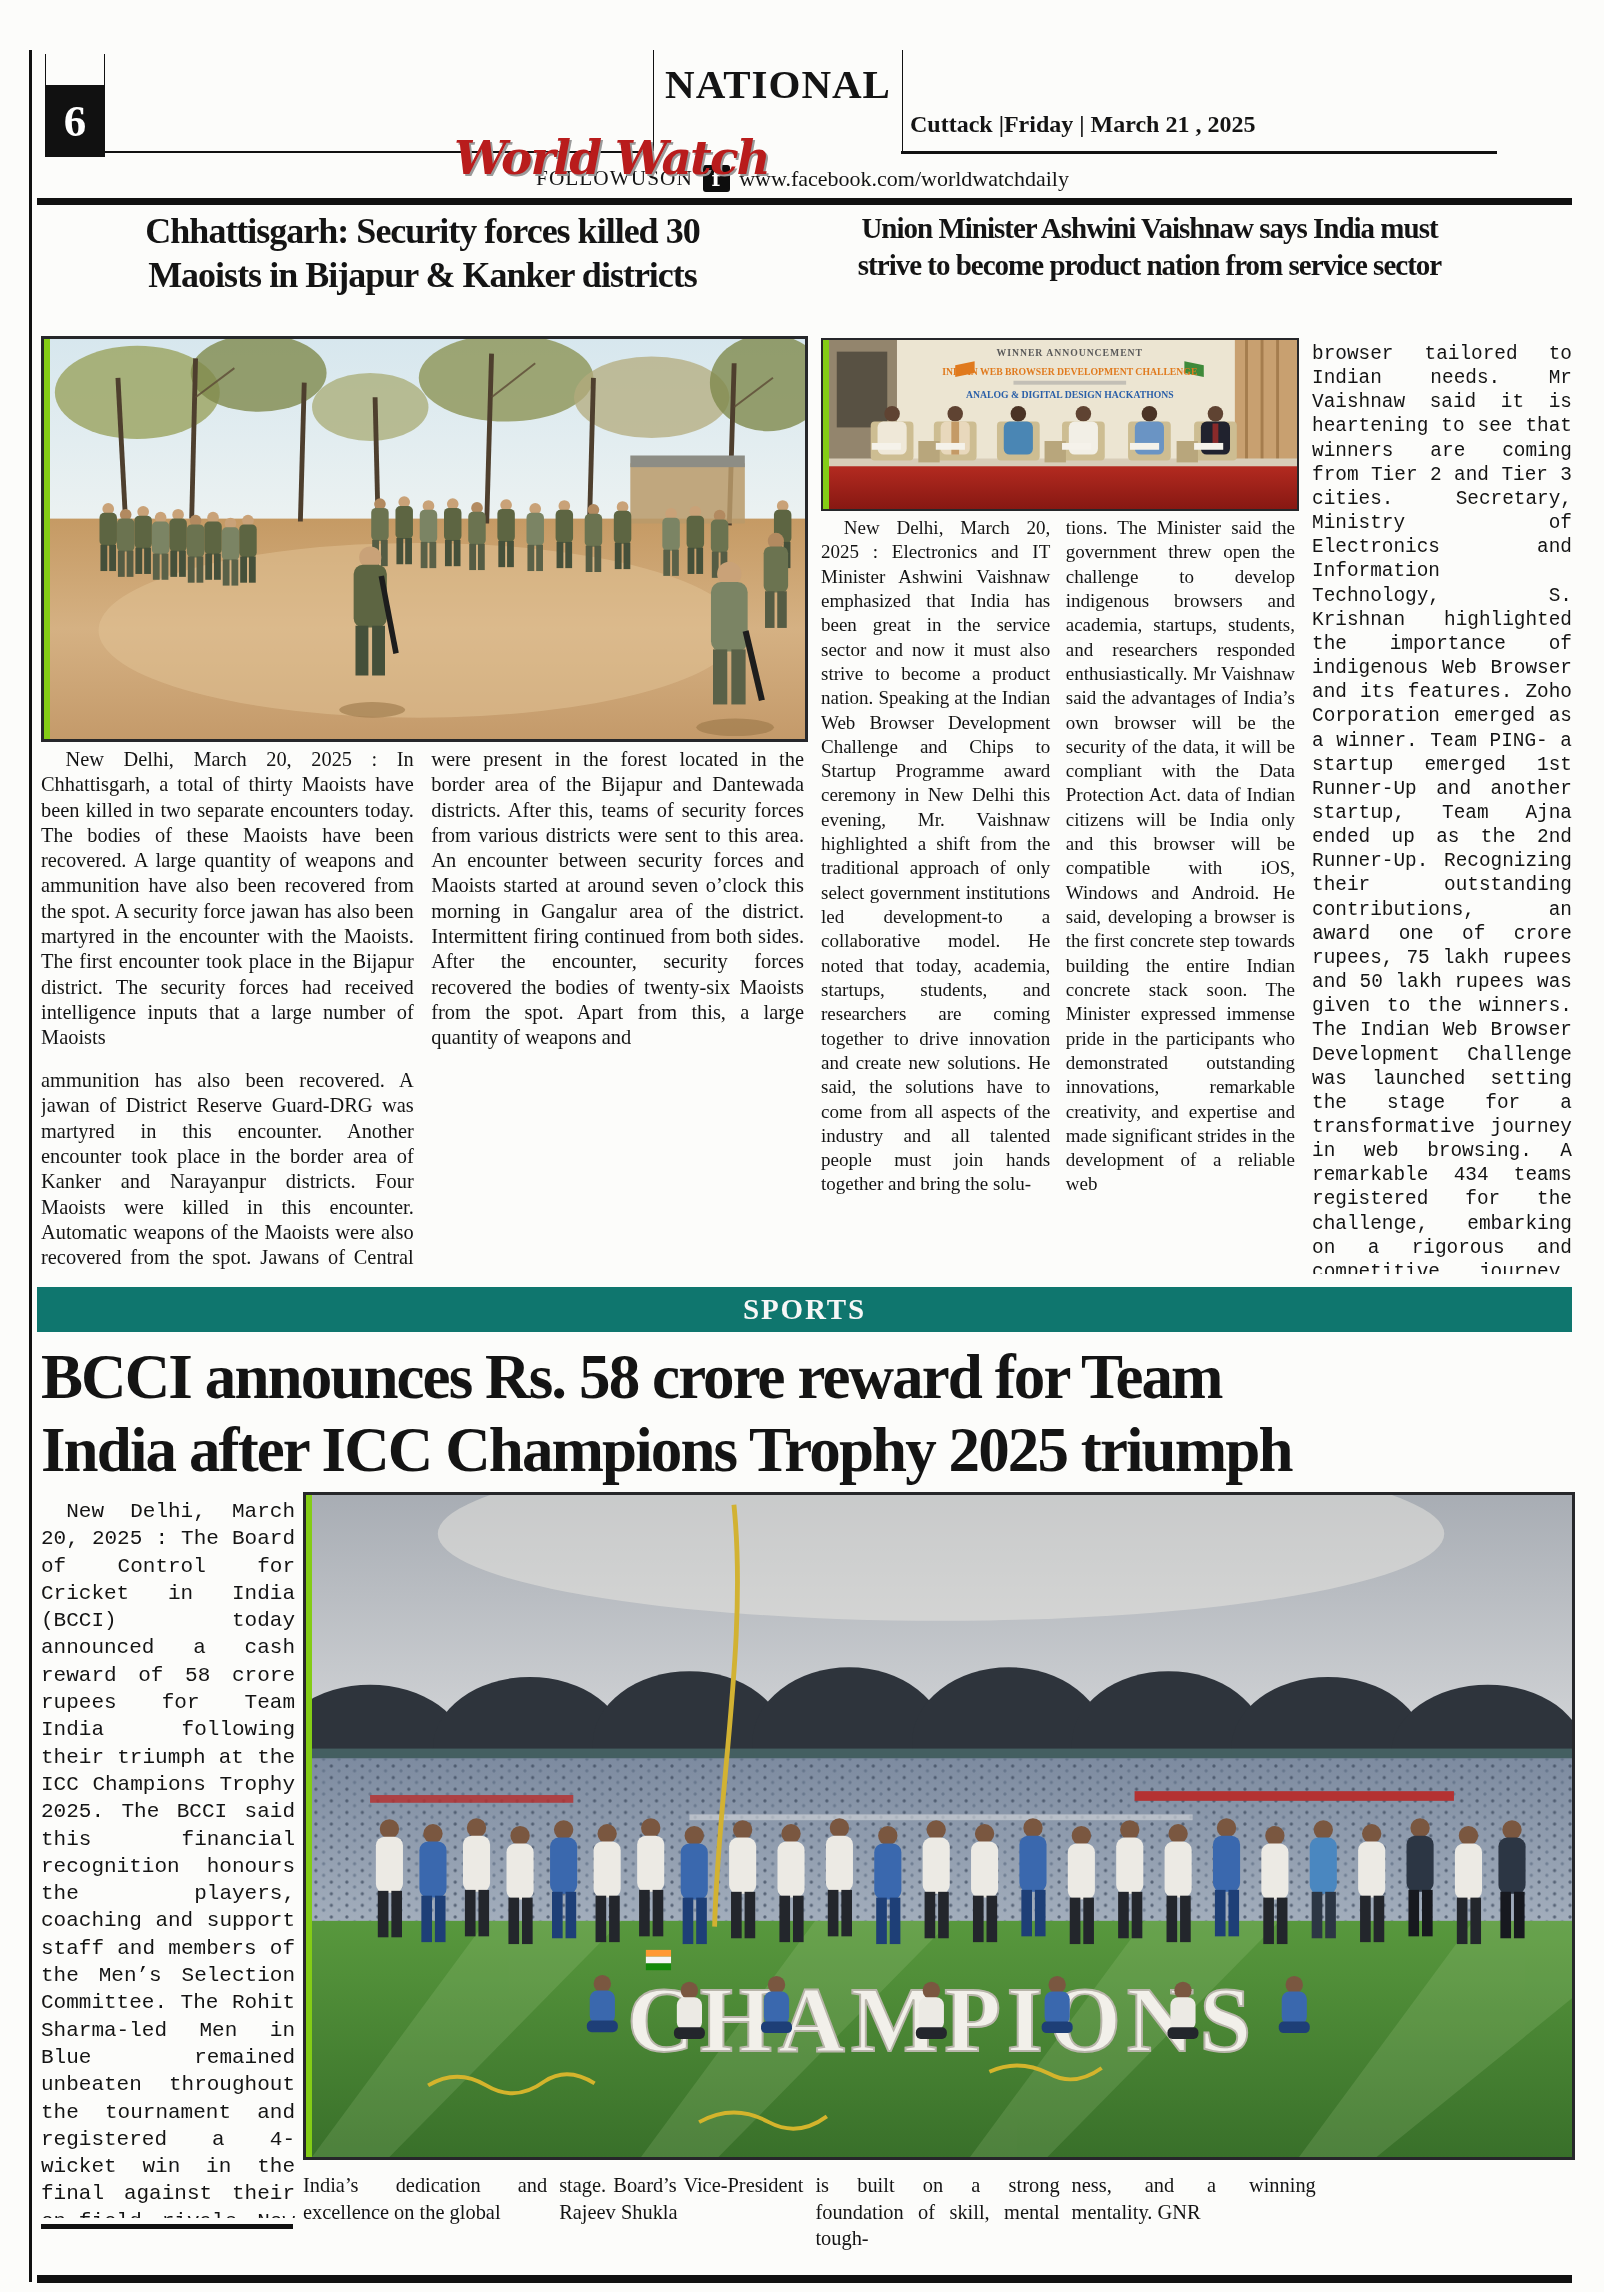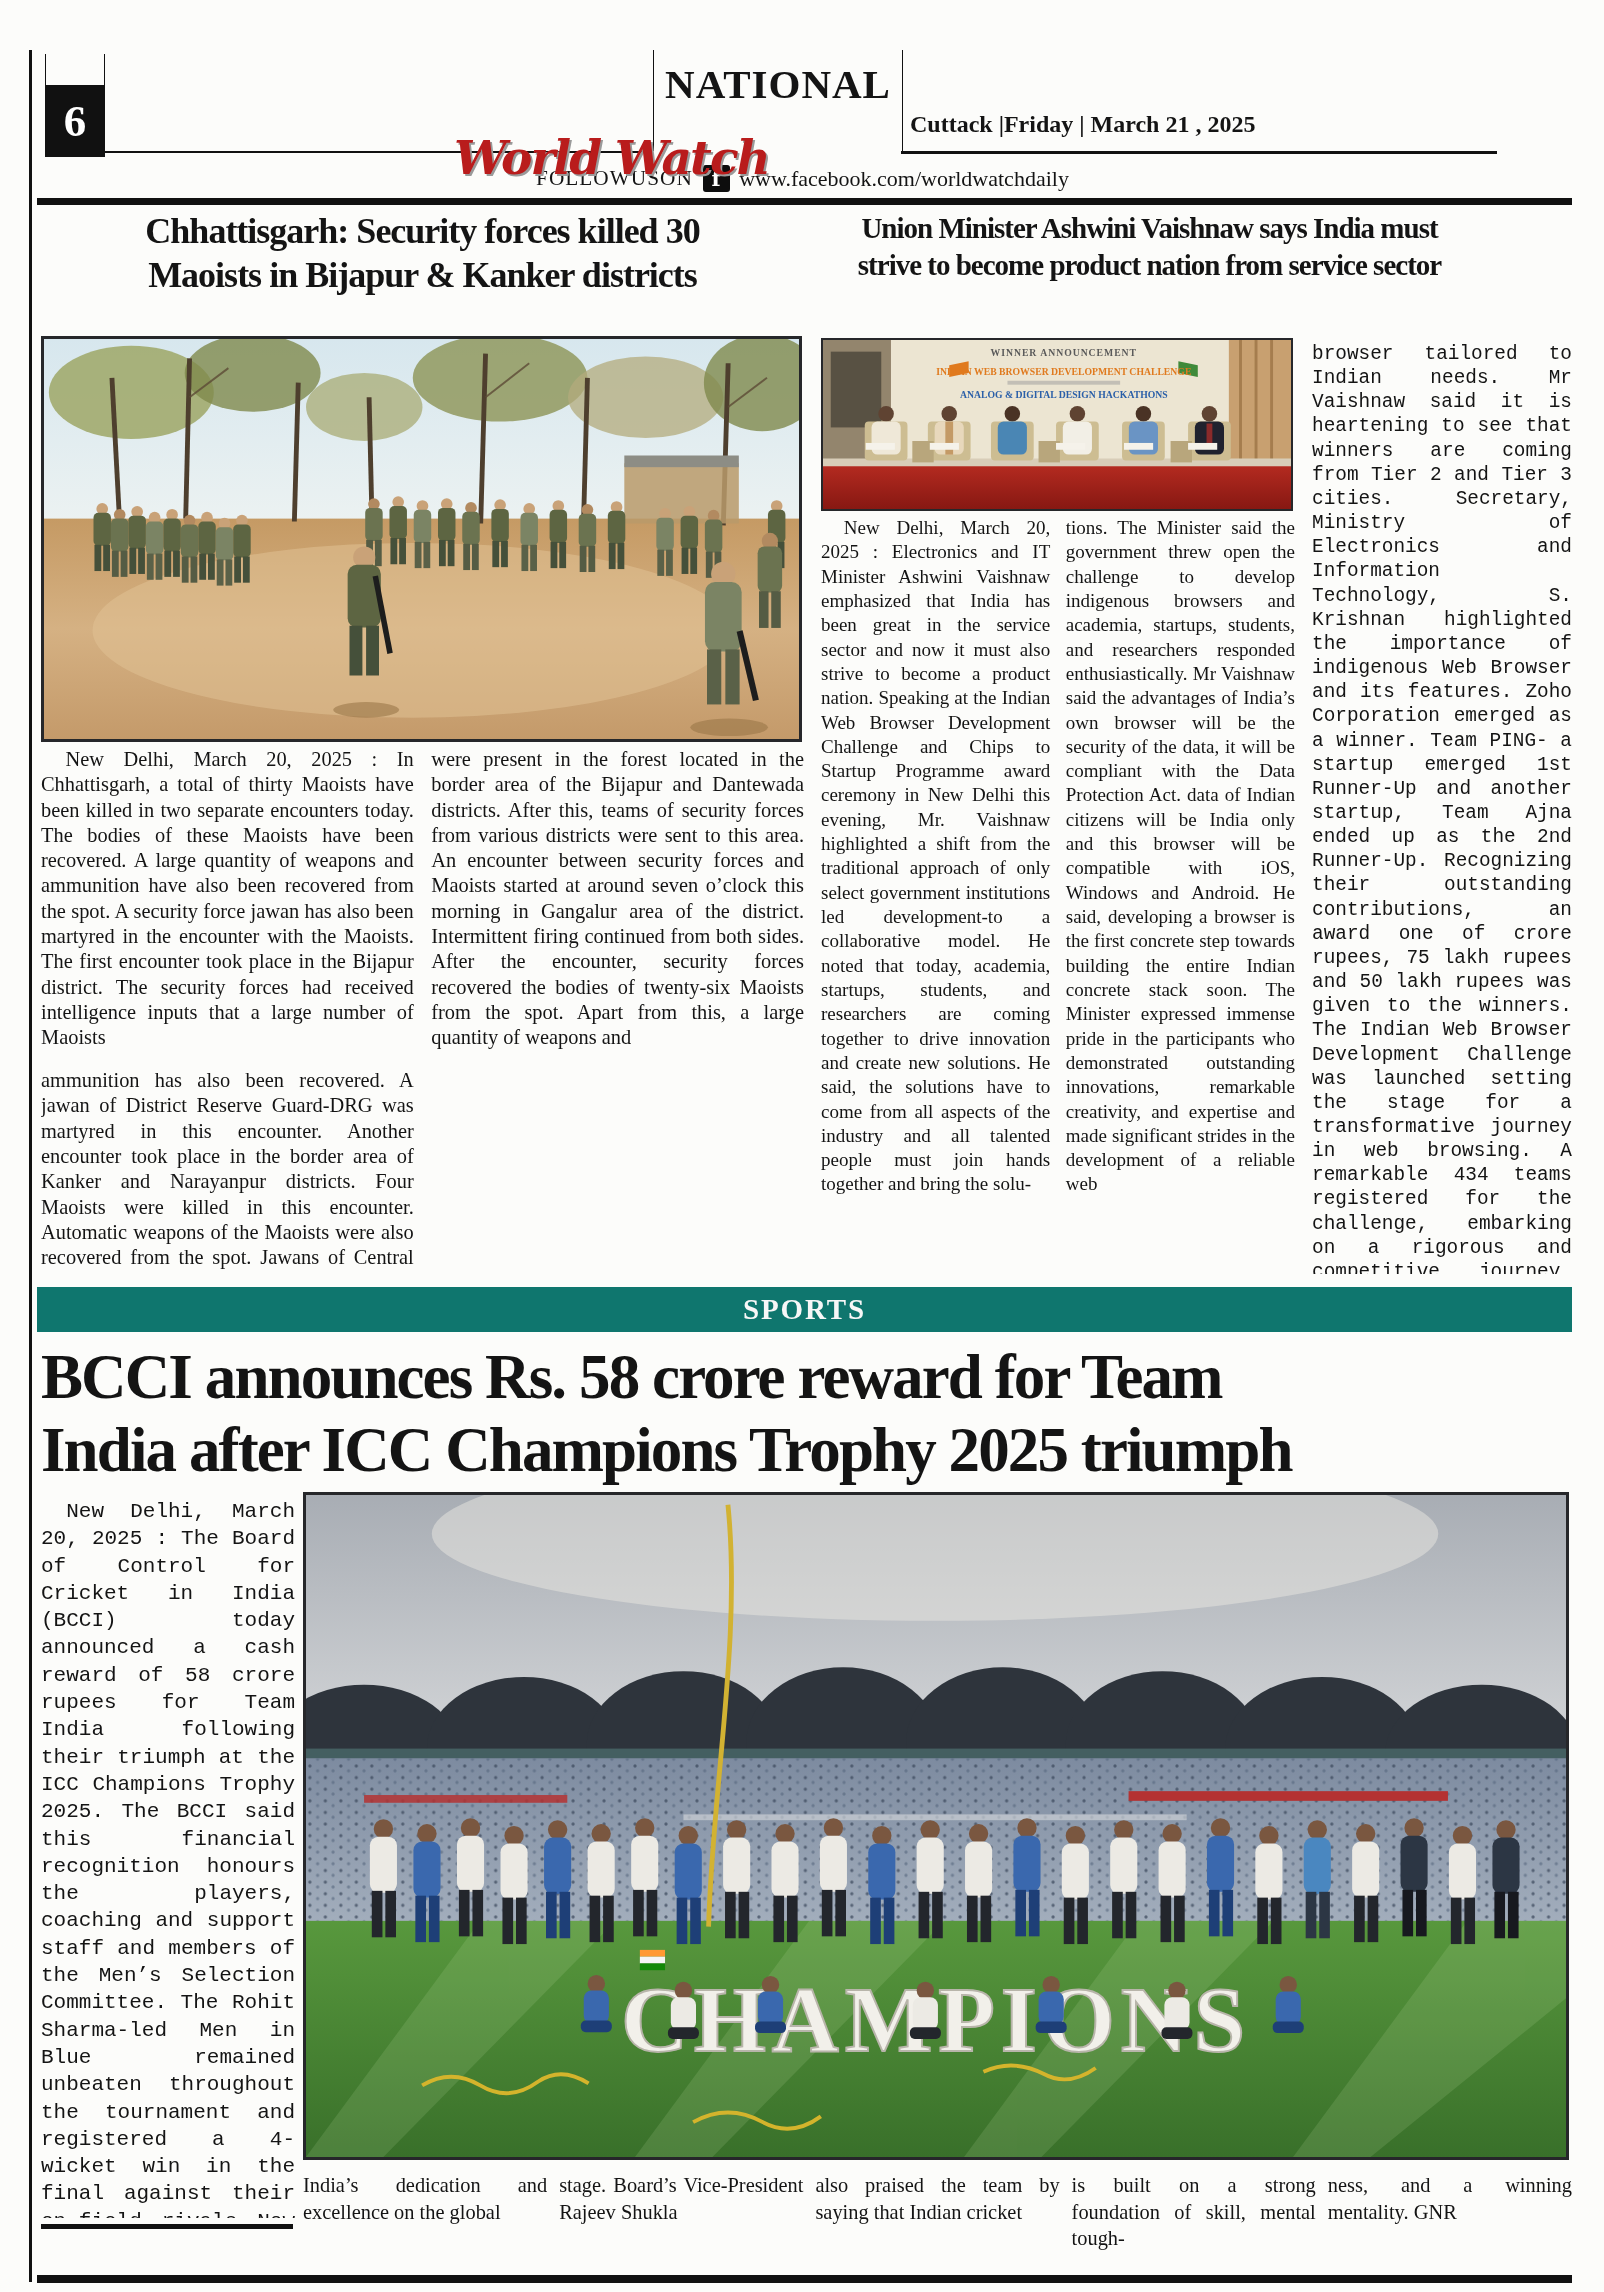--- a/index.html
+++ b/index.html
@@ -8,21 +8,21 @@
   .abs{position:absolute;}
   .just{text-align:justify;}
   .col-sm{font-size:19px;line-height:1.28;}
   .col-md{font-size:19.4px;line-height:1.245;}
   .col-lg{font-size:20.4px;line-height:1.24;}
   .col-xl{font-size:21px;line-height:1.3;}
   .indent{text-indent:1.2em;}
   .hl{font-weight:bold;text-align:center;}
   .hl span{display:block;white-space:nowrap;}
   .rule{background:#111;}
-  .photo-frame{border:3.9px solid #26272a;background:#84cc16;}
+  .photo-frame{border:3.9px solid #26272a;background:#84cc16;padding-left:6px;}
   .photo-frame svg{display:block;}
   .masthead{font-family:"DejaVu Serif",serif;font-style:italic;font-weight:bold;
             letter-spacing:-1.9px;color:#b91c1c;text-shadow:1.9px 1.9px 0 #9a9a9a;}
   .fb-icon{display:inline-flex;width:27px;height:27px;background:#0d0d0d;color:#fff;
            align-items:center;justify-content:center;font-weight:bold;font-size:21.3px;
            border-radius:2.9px;font-family:"DejaVu Serif",serif;}
   .sports-bar{background:#0f766e;color:#f7f7f7;text-align:center;font-weight:bold;
               font-size:29px;letter-spacing:1.9px;line-height:45px;}
   .sports-hl{font-weight:bold;font-size:63px;line-height:1.16;letter-spacing:-1.9px;}
   .sports-hl span{display:block;white-space:nowrap;}
@@ -403,19 +403,18 @@
         <path d="M120,610 q30,-18 60,0 q30,18 60,-4 q24,-16 52,2"></path>
         <path d="M400,648 q36,-20 72,0 q30,16 60,-6"></path>
         <path d="M700,596 q30,-14 62,2 q26,14 54,-6"></path>
       </g>
     </svg>
   </div>
 
   <div class="abs grid5" style="left:303px;top:2172px;width:1269px;height:97px;">
     <div class="just" style="font-size:20.4px;line-height:1.3;">India’s dedication and excellence on the global</div>
     <div class="just" style="font-size:20.4px;line-height:1.3;">stage. Board’s Vice-President Rajeev Shukla</div>
-    <div class="just" style="font-size:20.4px;line-height:1.3;">also praised the team by saying that Indian cricket</div>
     <div class="just" style="font-size:20.4px;line-height:1.3;">is built on a strong foundation of skill, mental tough-</div>
     <div class="just" style="font-size:20.4px;line-height:1.3;">ness, and a winning mentality. GNR</div>
   </div>
 
 </div>
 
 
 </body></html>

